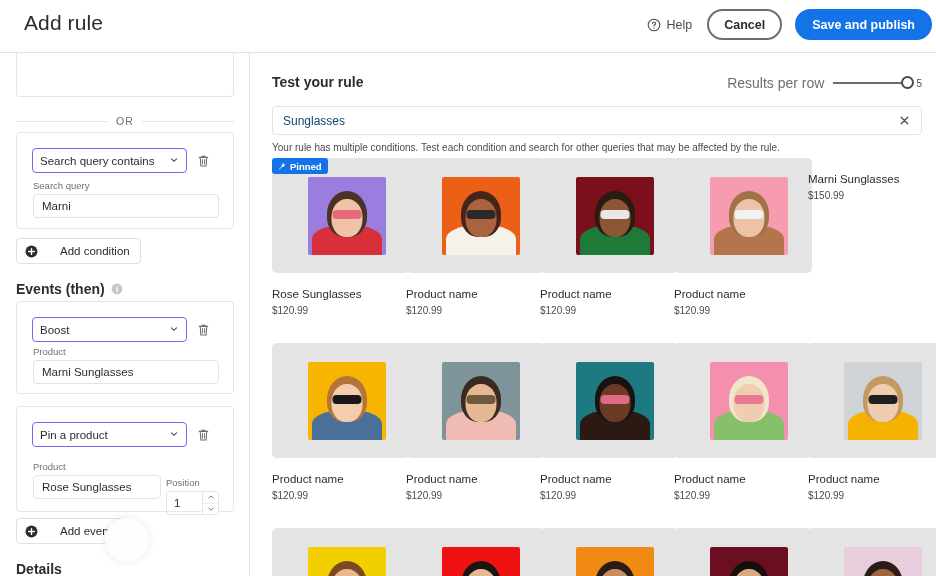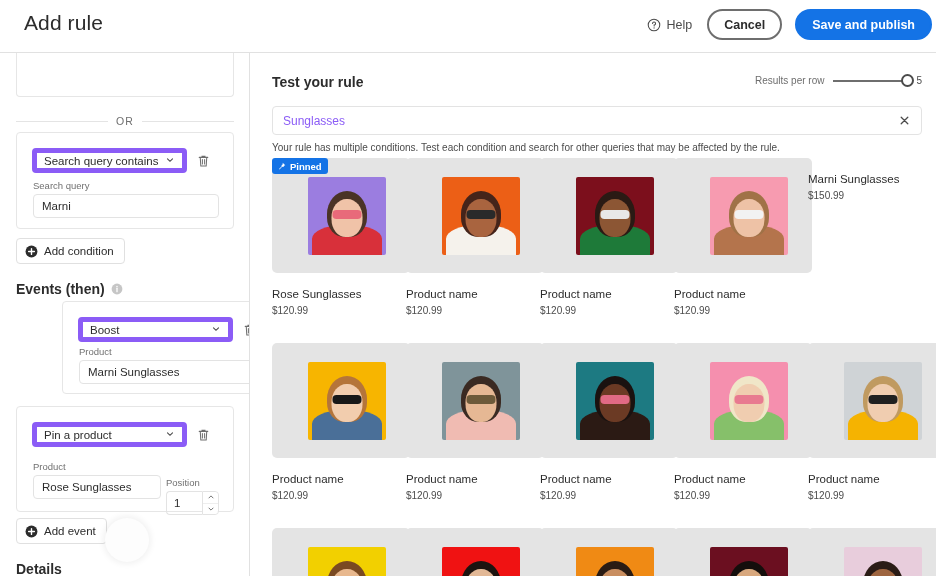--- a/index.html
+++ b/index.html
@@ -69,26 +69,26 @@
     display: flex; align-items: center; gap: 8px;
   }
   .or-line { flex: 1; height: 1px; background: #e4e4e4; }
   .or-txt { font-size: 10.5px; letter-spacing: 1.2px; color: #6e6e6e; }
 
   .cond-card {
     position: absolute; left: 16px; width: 218px;
     border: 1px solid #e6e6e6; border-radius: 4px; background: #fff;
   }
   .card-a { top: 79px; height: 97px; }
-  .card-b { top: 248px; height: 93px; margin-left: 46px; }
+  .card-b { top: 248px; height: 93px; }
   .card-c { top: 353px; height: 106px; }
 
   .row-select { position: absolute; left: 15px; top: 15px; display: flex; align-items: center; gap: 6px; }
   .select {
-    width: 155px; height: 25px; border: 5px solid #8b5cf6; border-radius: 4px;
+    width: 155px; height: 25px; border: 1px solid #8b5cf6; border-radius: 4px;
     background: #fff; display: flex; align-items: center;
     padding: 0 7px; font-size: 11.5px; color: #2c2c2c; cursor: pointer;
     justify-content: space-between;
   }
   .chev { width: 10px; height: 10px; flex: none; }
   .trash-btn {
     width: 20px; height: 22px; display: flex; align-items: center; justify-content: center;
     background: none; border: none; cursor: pointer;
   }
   .trash-ic { width: 13px; height: 14px; display: block; }
@@ -120,21 +120,21 @@
     flex: 1; display: flex; align-items: center; justify-content: center;
     cursor: pointer; background: #fff;
   }
   .stepper-btn:first-child { border-bottom: 1px solid #eee; border-radius: 0 4px 0 0; }
   .stepper-btn:last-child { border-radius: 0 0 4px 0; }
   .stepper-btn svg { width: 8px; height: 8px; }
 
   .ghost-btn {
     position: absolute; left: 16px; height: 26px;
     border: 1px solid #e0e0e0; border-radius: 4px; background: #fff;
-    display: flex; align-items: center; gap: 6px; padding: 0 10px 0 8px;
+    display: flex; align-items: center; gap: 22px; padding: 0 10px 0 8px;
     font-size: 11.5px; color: #2c2c2c; cursor: pointer;
     font-family: "Liberation Sans", sans-serif;
   }
   .add-cond { top: 185px; }
   .add-event { top: 465px; }
   .plus-ic { width: 13px; height: 13px; display: block; }
 
   .events-title { position: absolute; left: 16px; top: 228px; display: flex; align-items: center; gap: 6px; }
   .info-ic { width: 12px; height: 12px; display: block; opacity: .75; }
   .details-title { position: absolute; left: 16px; top: 508px; }
@@ -151,34 +151,34 @@
   .right {
     position: absolute; left: 250px; top: 53px; width: 686px; height: 523px;
     overflow: hidden; background: #fff;
   }
   .test-title { position: absolute; left: 22px; top: 21px; font-size: 14px; font-weight: 700; }
 
   .rpr {
     position: absolute; right: 14px; top: 22px;
     display: flex; align-items: center; gap: 9px;
   }
-  .rpr-label { font-size: 10px; color: #6e6e6e; }
+  .rpr-label { font-size: 14px; color: #6e6e6e; }
   .slider-track { width: 74px; height: 2px; background: #6e6e6e; position: relative; }
   .slider-knob {
     position: absolute; right: -7px; top: -6px; width: 13px; height: 13px;
     border: 2px solid #4b4b4b; border-radius: 50%; background: #fff; cursor: pointer;
   }
   .rpr-val { font-size: 10px; color: #4b4b4b; }
 
   .searchbox {
     position: absolute; left: 22px; top: 53px; width: 650px; height: 29px;
     border: 1px solid #e3e3e3; border-radius: 4px; background: #fff;
     display: flex; align-items: center; padding: 0 4px 0 10px;
   }
-  .search-val { flex: 1; font-size: 12px; color: #8b5cf6; }
+  .search-val { flex: 1; font-size: 12px; color: #0c4a6e; }
   .clear-btn {
     width: 26px; height: 25px; display: flex; align-items: center; justify-content: center;
     background: none; border: none; cursor: pointer;
   }
   .clear-ic { width: 11px; height: 11px; display: block; }
   .hint {
     position: absolute; left: 22px; top: 89px; font-size: 10px; color: #4b4b4b;
   }
 
   .grid {

